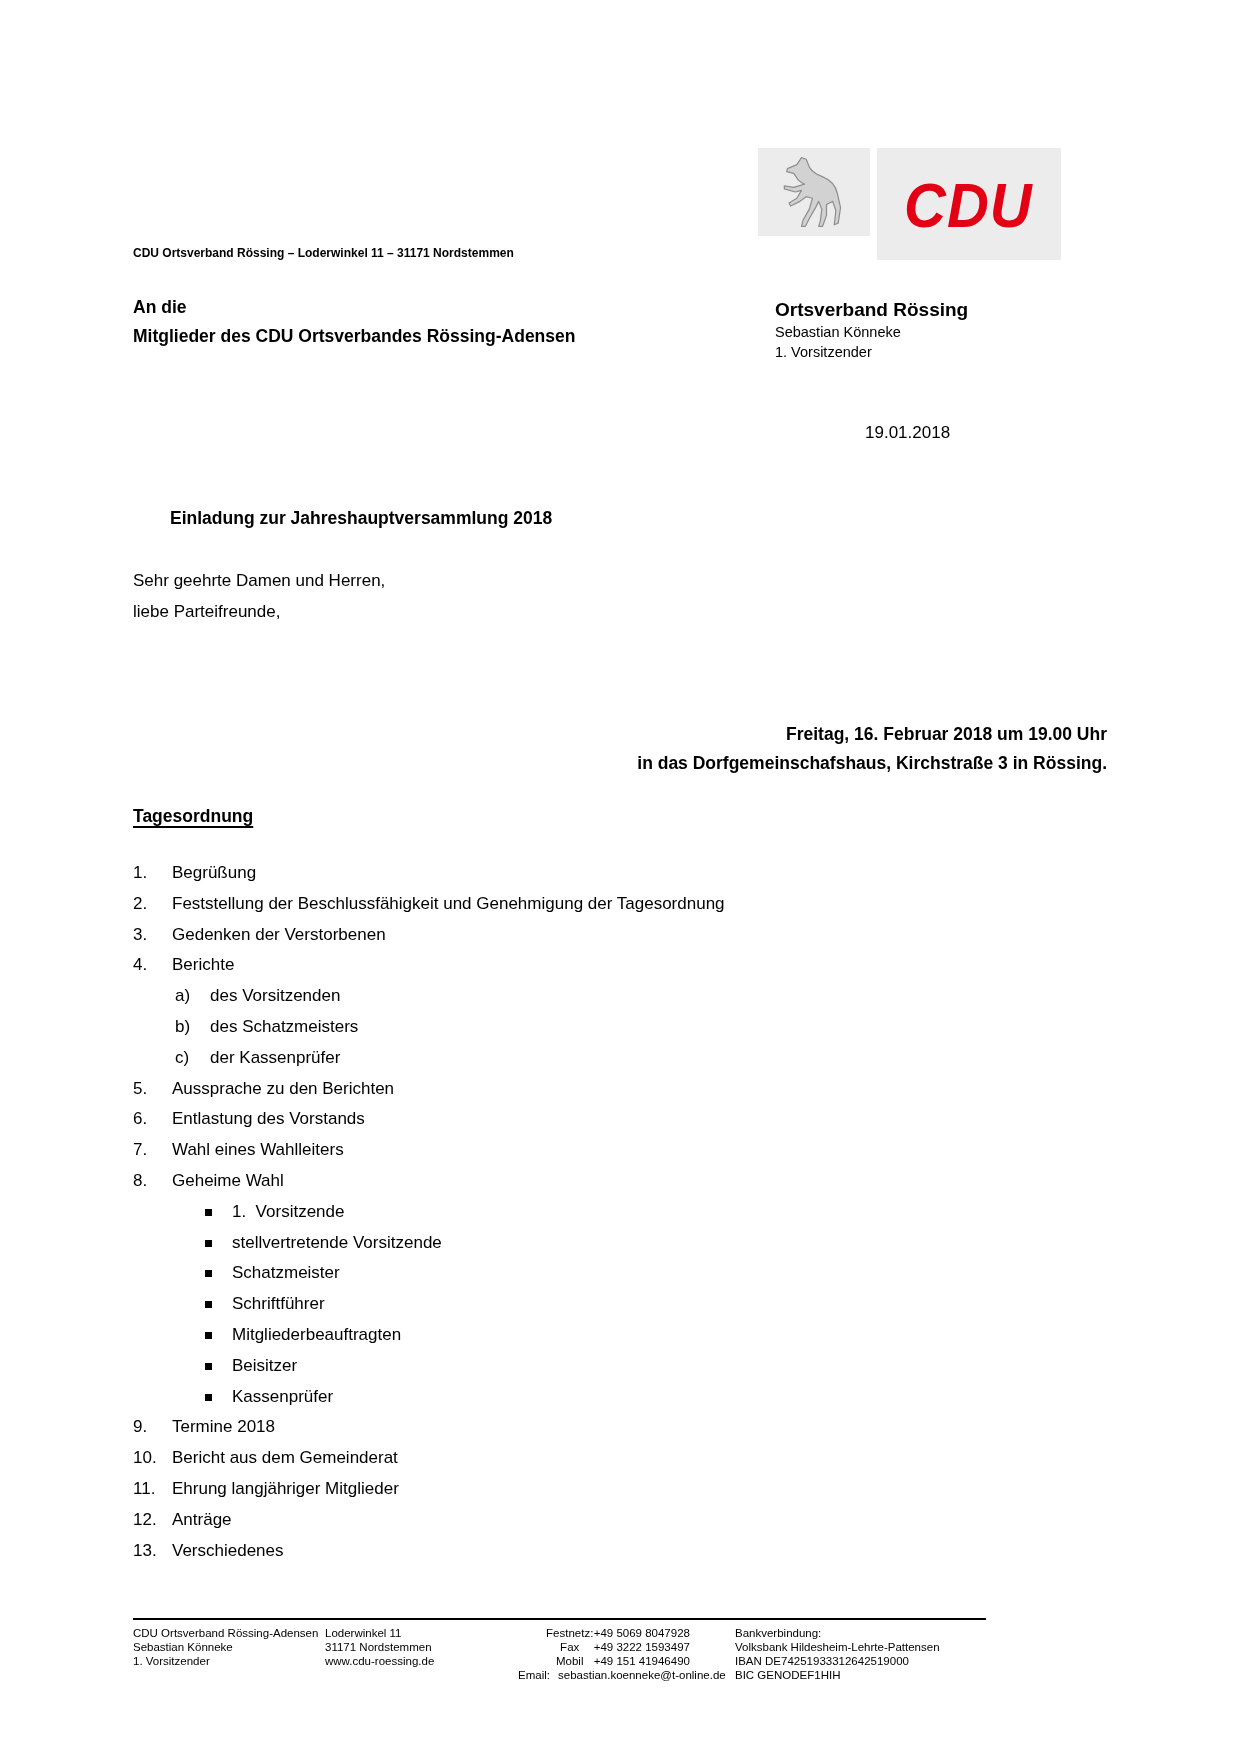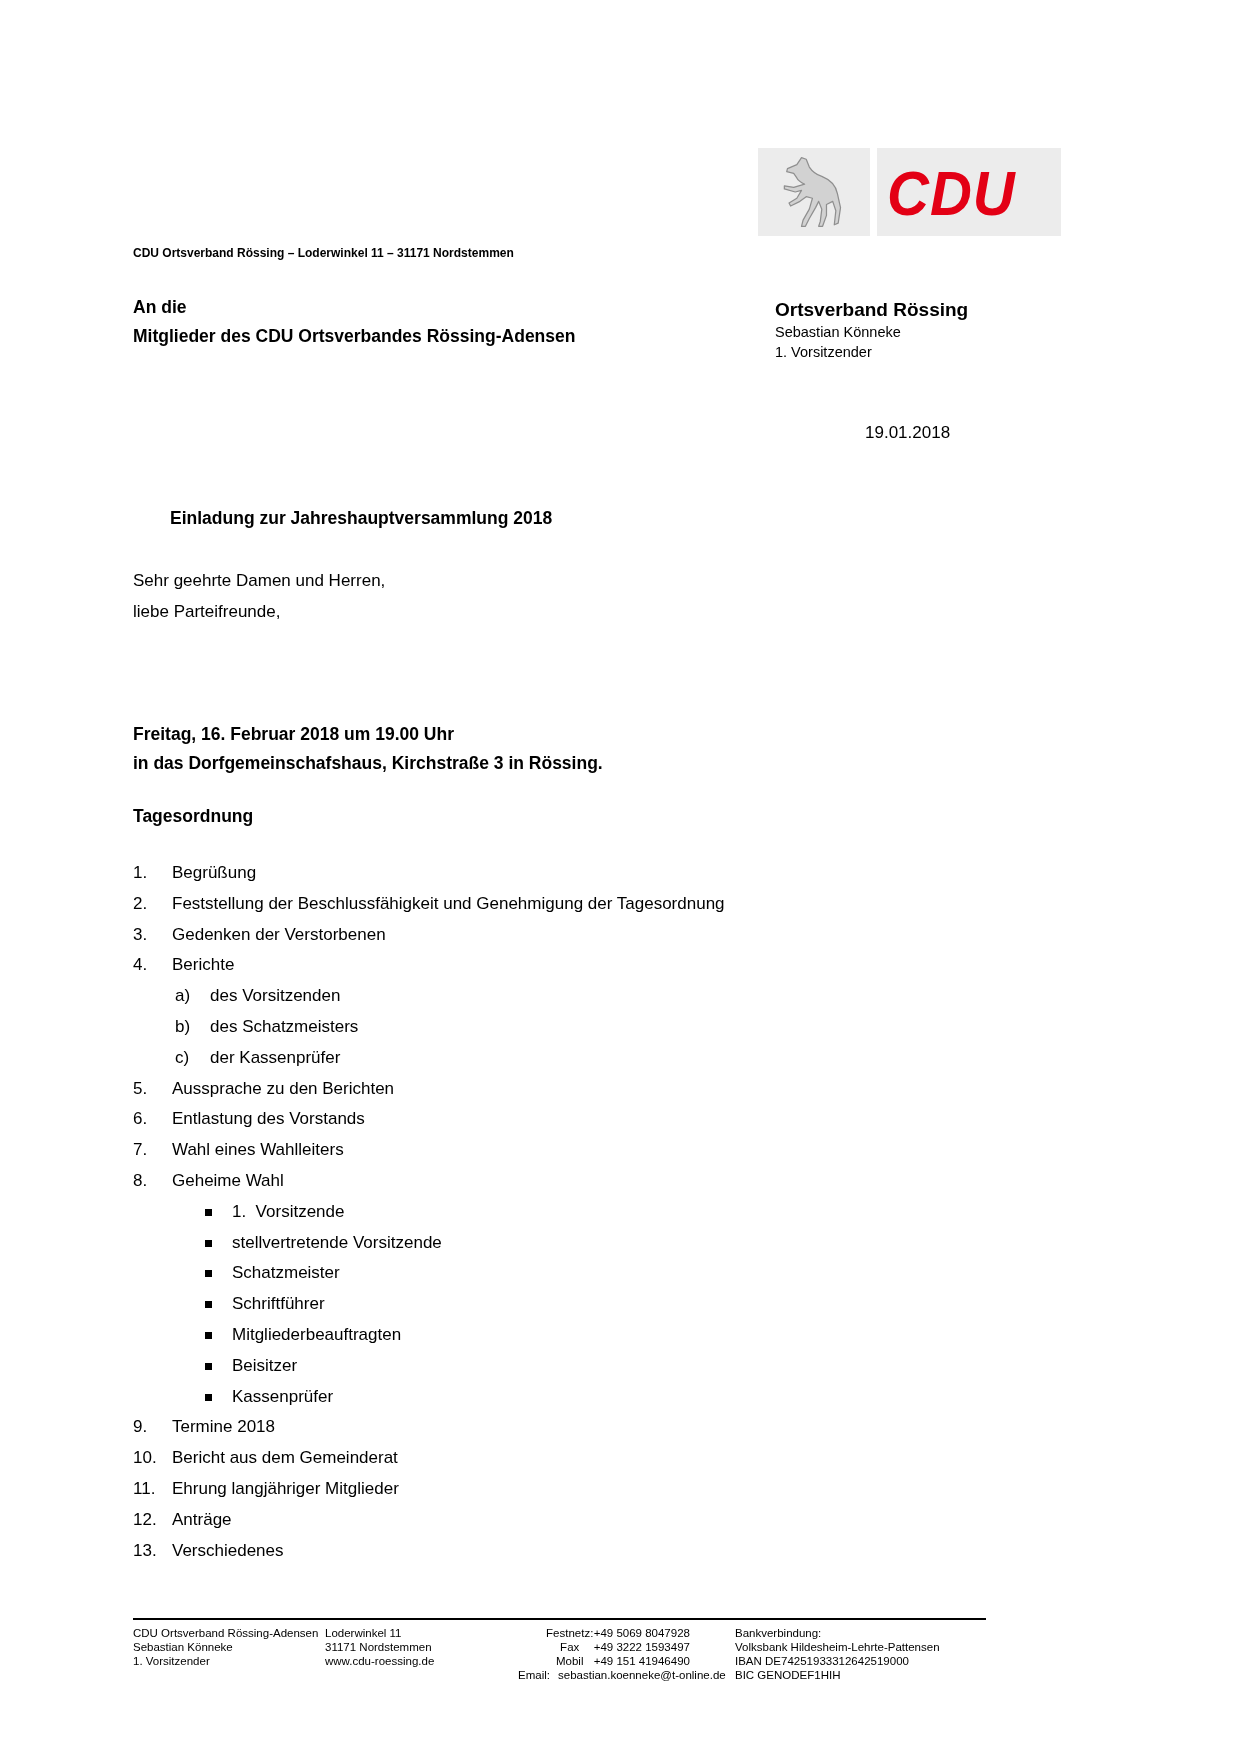--- a/index.html
+++ b/index.html
@@ -6,43 +6,43 @@
   .page {
     position:relative; width:1240px; height:1754px; background:#ffffff;
     font-family:"Liberation Sans", sans-serif; color:#000; overflow:hidden;
   }
   
   .logo-horse {
     position:absolute; left:758px; top:148px; width:112px; height:88px;
     background:#ececec; display:flex; align-items:center; justify-content:center;
   }
   .logo-cdu {
-    position:absolute; left:877px; top:148px; width:184px; height:88px;
-    background:#ececec; display:flex; align-items:center; box-sizing:border-box; padding-left:10px;
+    position:absolute; left:877px; top:148px; width:184px; height:112px;
+    background:#ececec; display:flex; align-items:center; box-sizing:border-box; padding-left:27px;
   }
   .cdu-text {
     font-size:58px; font-weight:bold; font-style:italic; letter-spacing:1px;
     transform:scaleY(1.08); transform-origin:left center;
   }
   .sender-line { position:absolute; left:133px; top:246px; font-size:12px; font-weight:bold; }
   .recipient { position:absolute; left:133px; top:293px; font-size:17.5px; font-weight:bold; line-height:29px; }
   .sender-block { position:absolute; left:775px; top:296px; }
   .sender-block .org { font-size:19px; font-weight:bold; line-height:27px;text-align:center; }
   .sender-block .sub { font-size:14.5px; line-height:19.5px; }
   .date { position:absolute; left:865px; top:423px; font-size:17px; }
   .subject { position:absolute; left:133px; top:508px; font-size:17.5px; font-weight:bold;margin-left:37px; }
   .salutation { position:absolute; left:133px; top:566px; font-size:17px; line-height:30.5px; }
   .intro { position:absolute; left:133px; top:659px; font-size:17px; }
   .event {
-    position:absolute; left:133px; top:720px; width:974px; text-align:left;
+    position:absolute; left:133px; top:720px; width:974px; text-align:right;
     font-size:17.5px; font-weight:bold; line-height:29px;
   }
   .agenda-heading {
     position:absolute; left:133px; top:806px; font-size:17.5px; font-weight:bold;
-    text-decoration-thickness:2px; text-underline-offset:4px;
+    text-decoration:underline; text-decoration-thickness:2px; text-underline-offset:4px;
   }
   .agenda { position:absolute; left:133px; top:858px; width:920px; font-size:17px; }
   .row { display:flex; line-height:30.8px; }
   .num { flex:none; width:39px; }
   .row.sub { padding-left:42px; }
   .marker { flex:none; width:35px; }
   .row.bullet { padding-left:72px; }
   .sq { flex:none; width:7px; height:7px; background:#000; margin:12px 20px 0 0; }
   .txt { white-space:pre-wrap; }
   

